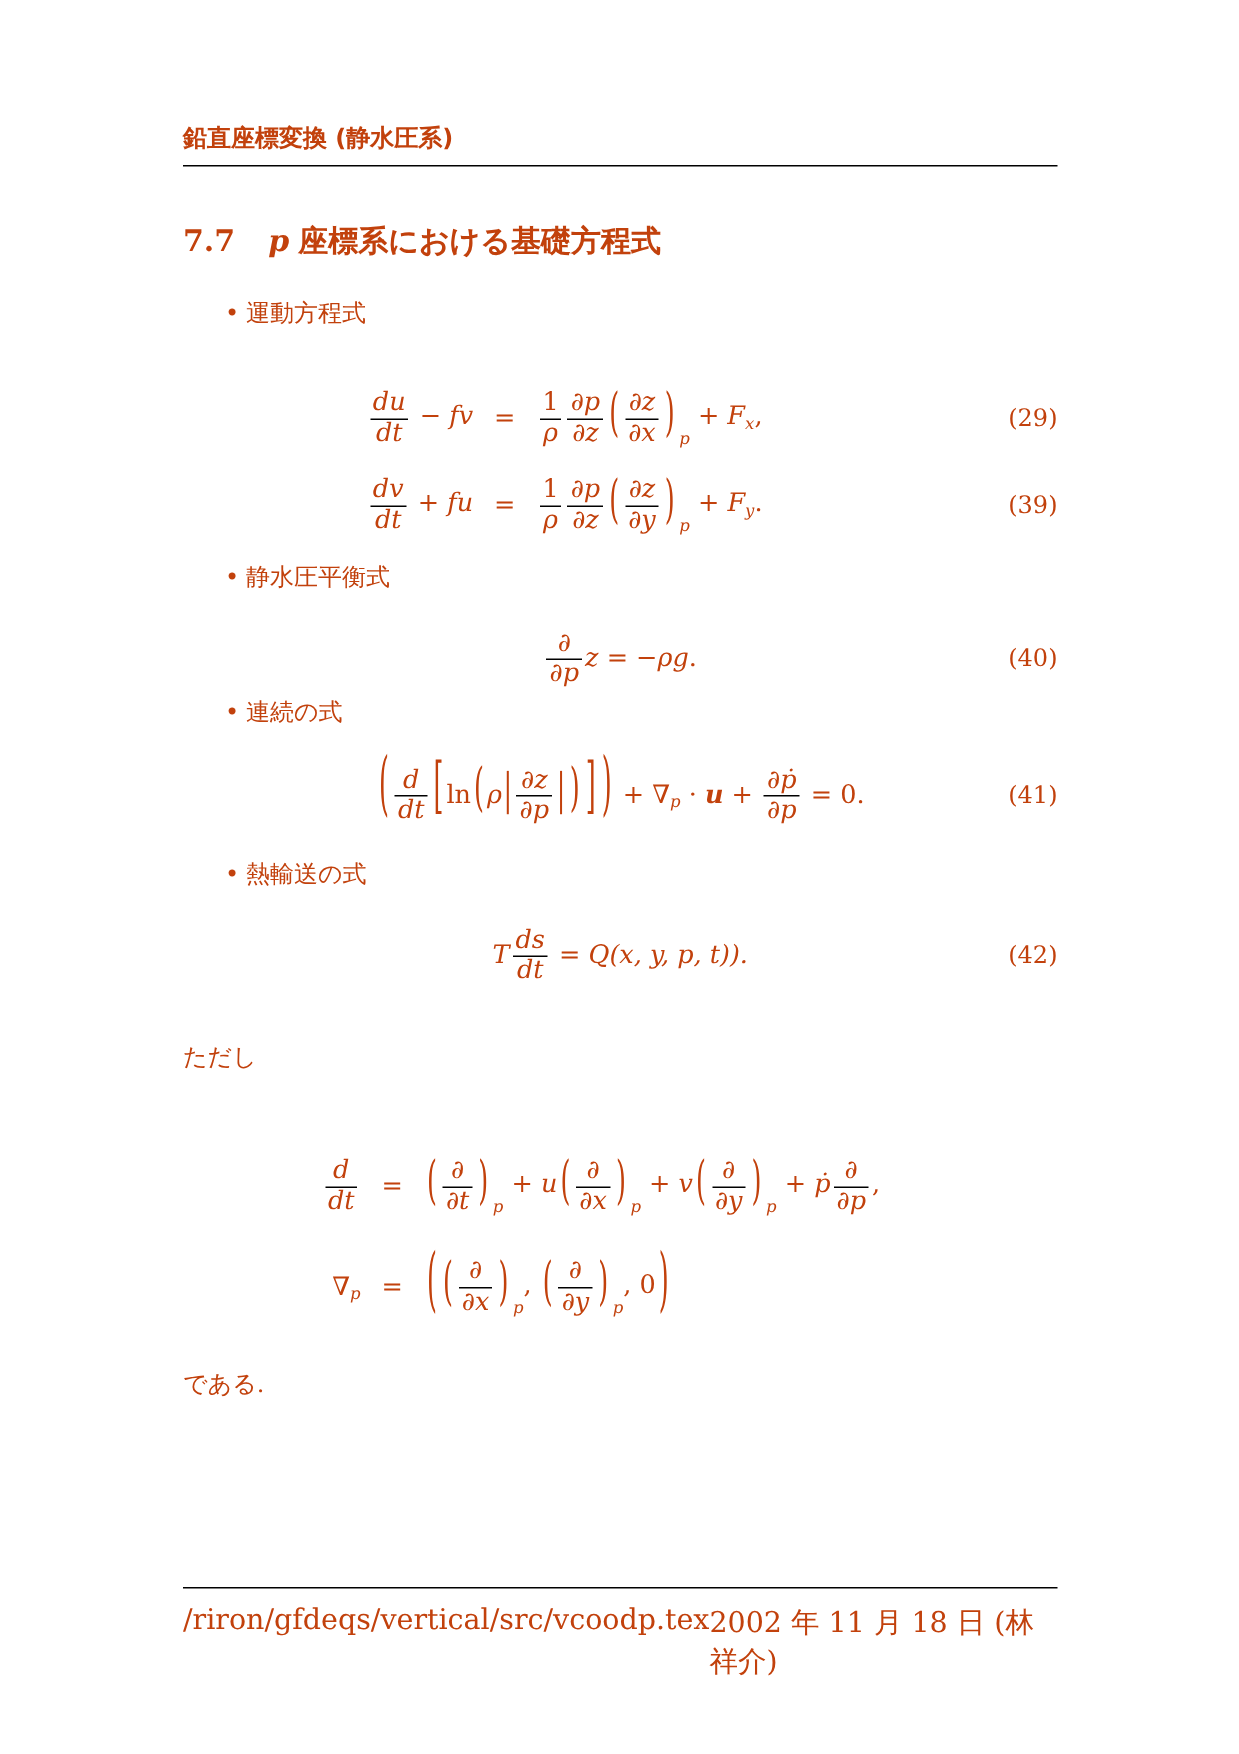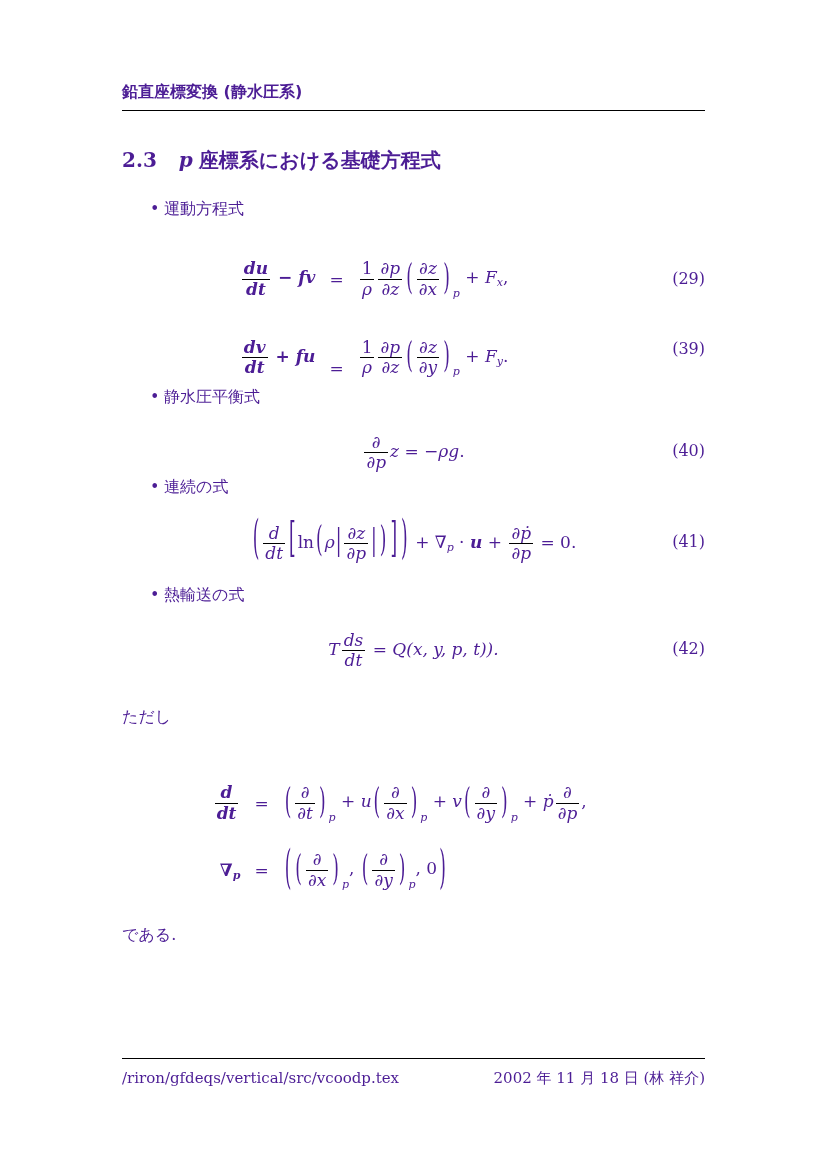--- a/index.html
+++ b/index.html
@@ -1,18 +1,18 @@
 <!DOCTYPE html>
 <html><head>
 <meta charset="utf-8">
 <style>
   html,body { margin:0; padding:0; background:#ffffff; }
   .page {
     position:relative; width:826px; height:1169px; background:#ffffff;
-    color:#4c1d95; font-family:"DejaVu Serif","Liberation Serif",serif;
+    color:#c2410c; font-family:"DejaVu Serif","Liberation Serif",serif;
     overflow:hidden;
   }
   .content { position:absolute; left:122px; top:0; width:583px; }
 
   
   .header {
     margin-top:82px; padding-bottom:7px; border-bottom:1px solid #000;
     display:flex; justify-content:space-between; align-items:baseline;
     font-size:16px; font-weight:bold;
     font-family:"DejaVu Sans","Liberation Sans",sans-serif;
@@ -33,21 +33,21 @@
   .bullet .dot { display:inline-block; width:14px; }
   .plain { margin-top:38px; font-size:16px; line-height:20px; }
 
   
   .disp { position:relative; text-align:center; white-space:nowrap;
           font-size:17px; line-height:1; }
   .run { display:inline-block; white-space:nowrap; }
   .eqnum { position:absolute; right:0; top:50%; transform:translateY(-50%);
            font-size:16px; font-style:normal; }
   .row { display:flex; justify-content:center; align-items:center; gap:14px; }
-  .cl { text-align:right; white-space:nowrap;font-weight:bold; }
+  .cl { text-align:right; white-space:nowrap; }
   .cr { text-align:left; white-space:nowrap; }
   .w-lhs1 { width:96px; }  .w-rhs1 { width:250px; }
   .w-lhs2 { width:48px; }  .w-rhs2 { width:352px; }
 
   .it { font-style:italic; }
   .rm { font-style:normal; }
   .bi { font-style:italic; font-weight:bold; }
   sub.s    { font-size:11px; font-style:italic; vertical-align:-3px;  line-height:0; }
   sub.psub { font-size:11px; font-style:italic; vertical-align:-13px; line-height:0; margin-left:1px; }
 
@@ -57,48 +57,48 @@
   .fr-rm .num { font-style:normal; }
 
   .d1, .d2, .d3, .d4 { display:inline-block; font-style:normal; transform-origin:50% 55%; }
   .d1 { transform:scaleY(1.7); margin:0 1px; }
   .d2 { transform:scaleY(2.05); margin:0 2px; }
   .d3 { transform:scaleY(2.4); margin:0 2px; }
   .d4 { transform:scaleY(2.75); margin:0 2px; }
 
   
   #eq38 { margin-top:34px; height:52px; }
-  #eq39 { margin-top:16px;  height:56px;align-items:flex-end; }
+  #eq39 { margin-top:4px;  height:56px; }
   #eq40 { margin-top:24px; height:40px; }
   #eq41 { margin-top:14px; height:62px; }
   #eq42 { margin-top:24px; height:40px; }
   #eqA  { margin-top:48px; height:56px; }
   #eqB  { margin-top:8px;  height:62px; }
   #b2 { margin-top:10px; } #b3 { margin-top:6px; } #b4 { margin-top:12px; }
   #dearu { margin-top:24px; }
 
   
   .footer {
     position:absolute; left:122px; right:121px; top:1058px;
     border-top:1px solid #000; padding-top:10px;
-    display:flex; justify-content:space-between; font-size:15px;
+    display:flex; justify-content:space-between; font-size:19px;
   }
 </style>
 </head>
 <body>
 
 <div class="page">
   <div class="content">
 
     <div class="header">
       <span>鉛直座標変換 (静水圧系)</span>
     </div>
 
     <h2 class="section">
-      <span class="sec-num">2.3</span><span class="sec-var">p</span><span>座標系における基礎方程式</span>
+      <span class="sec-num">7.7</span><span class="sec-var">p</span><span>座標系における基礎方程式</span>
     </h2>
 
     <div class="bullet">
       <span class="dot">•</span><span>運動方程式</span>
     </div>
 
     <div class="disp row" id="eq38">
       <span class="cl w-lhs1"><span class="frac"><span class="num">du</span><span class="den">dt</span></span><span class="it"> − fv</span></span>
       <span class="rm">=</span>
       <span class="cr w-rhs1"><span class="frac fr-rm"><span class="num">1</span><span class="den">ρ</span></span><span class="frac"><span class="num">∂p</span><span class="den">∂z</span></span><span class="d2 rm">(</span><span class="frac"><span class="num">∂z</span><span class="den">∂x</span></span><span class="d2 rm">)</span><sub class="psub">p</sub><span class="it"> + F</span><sub class="s">x</sub><span class="rm">,</span></span>

